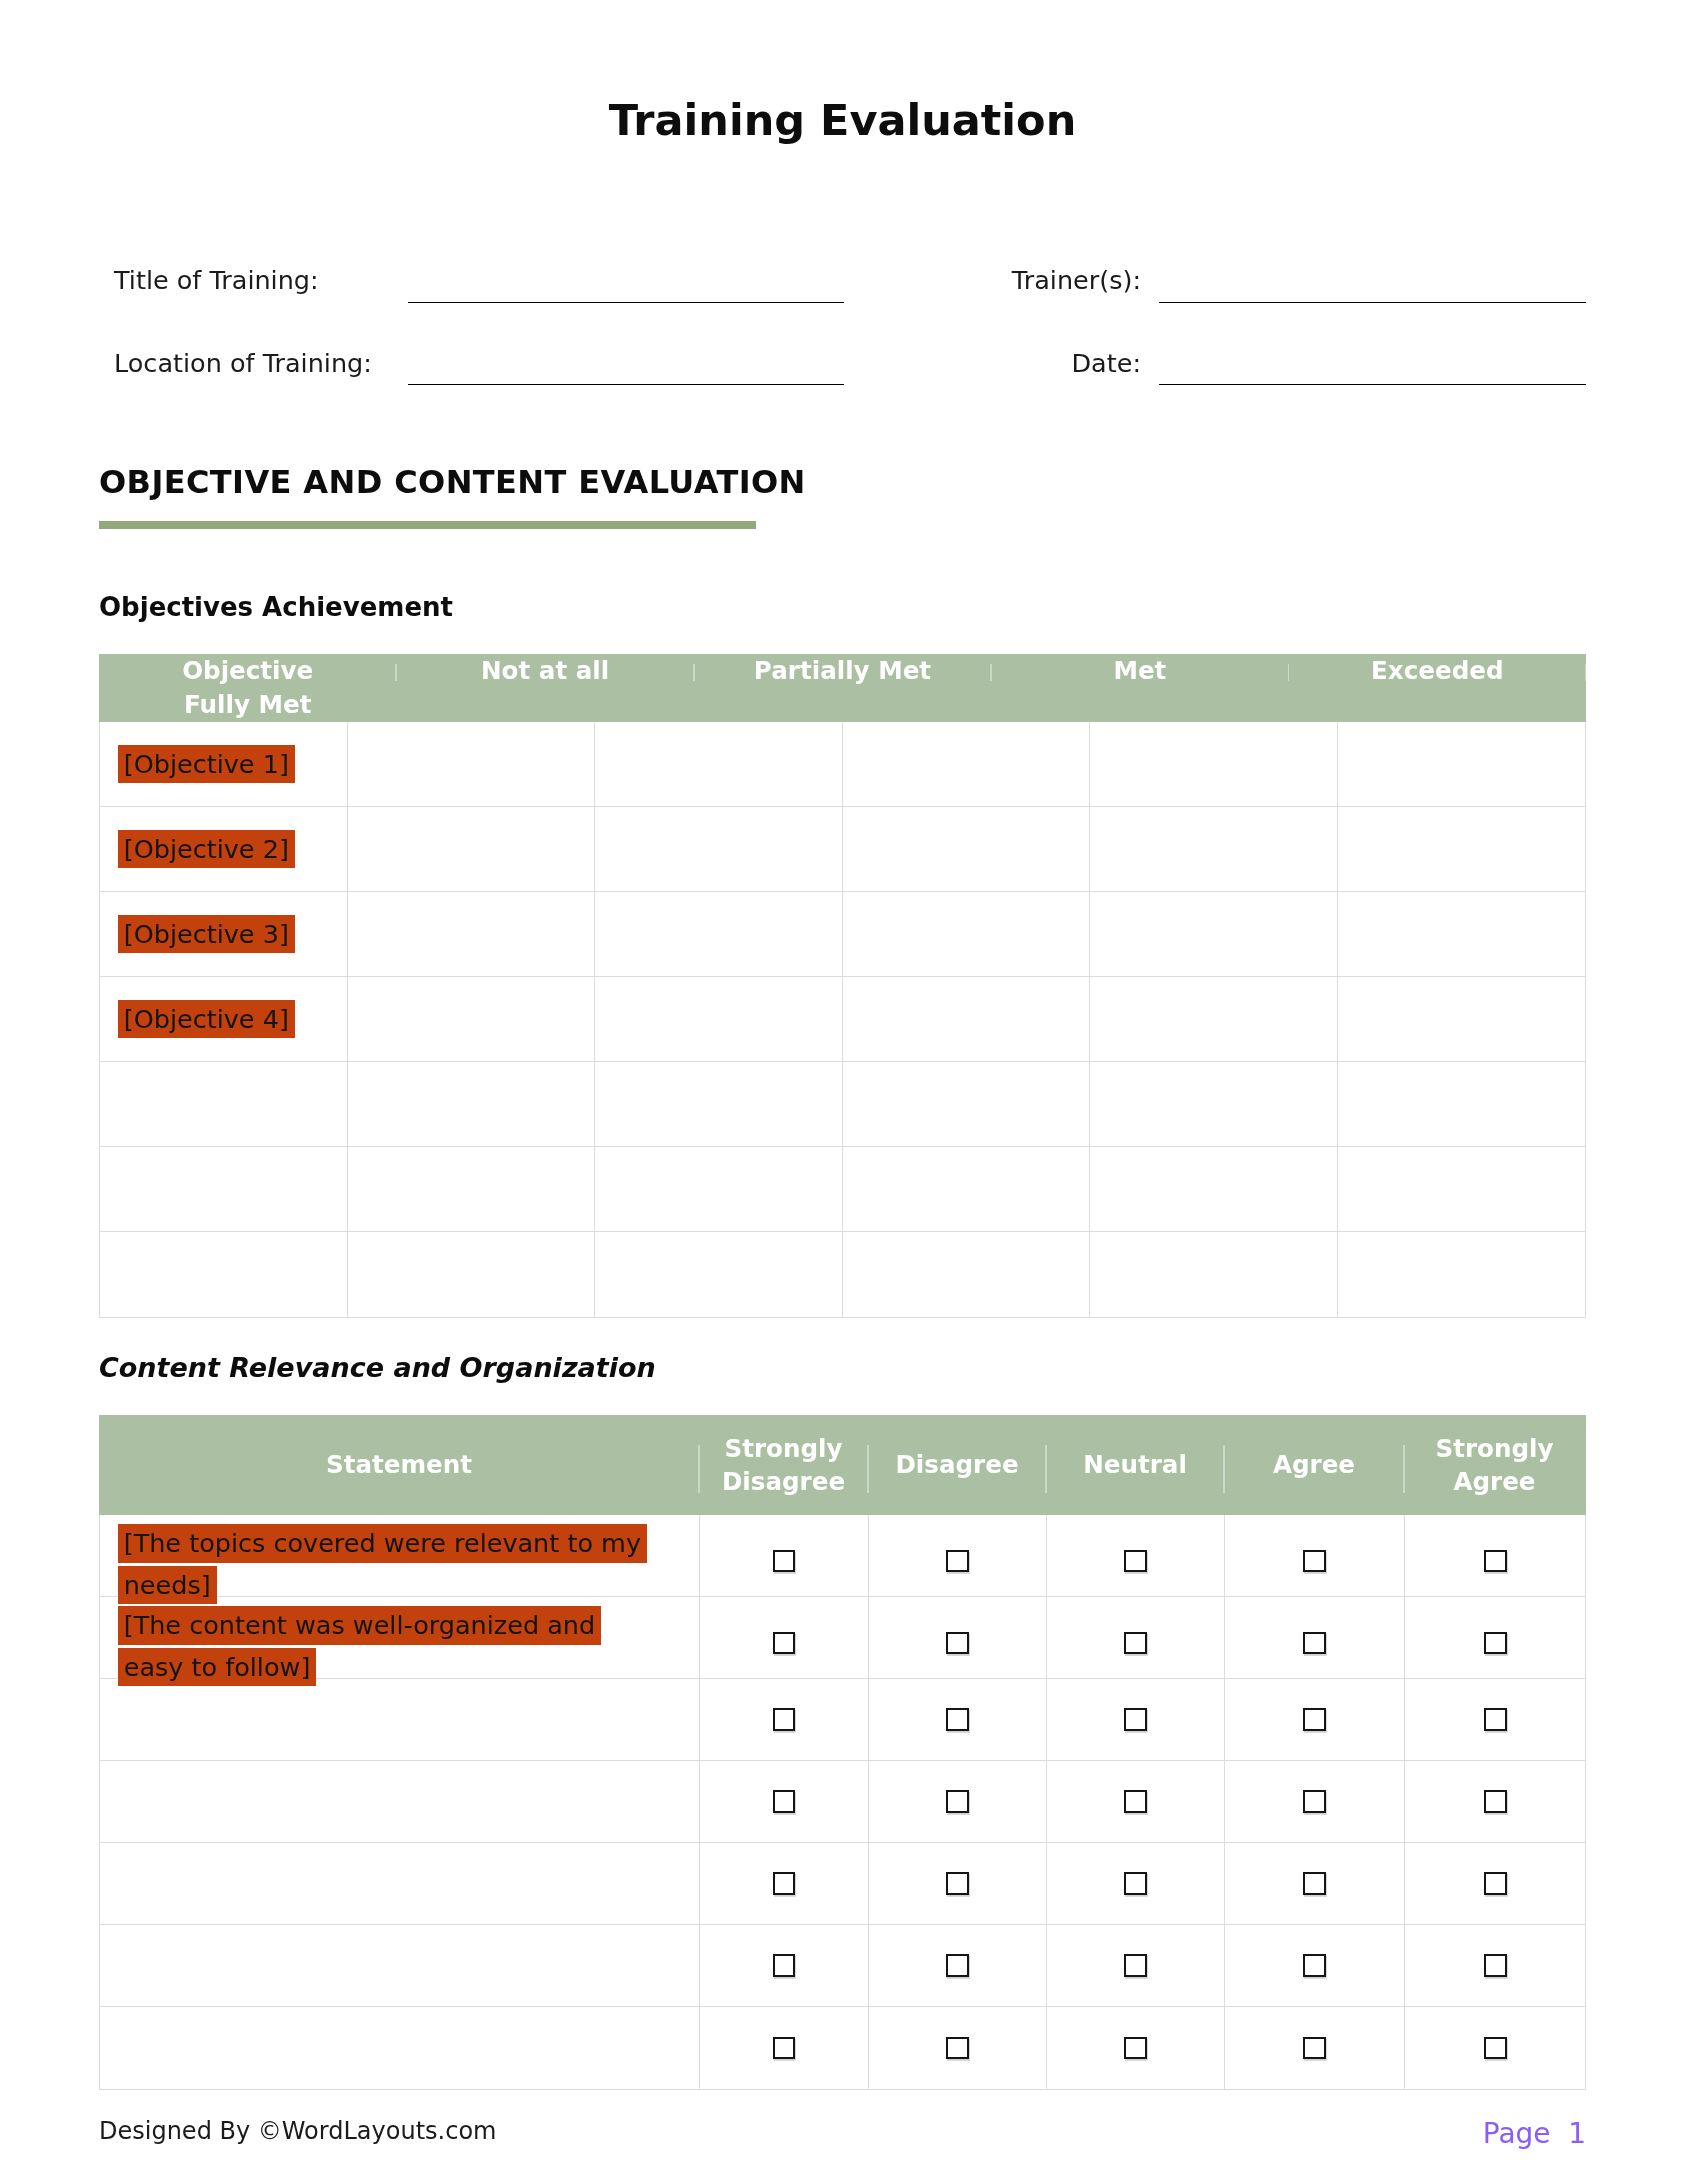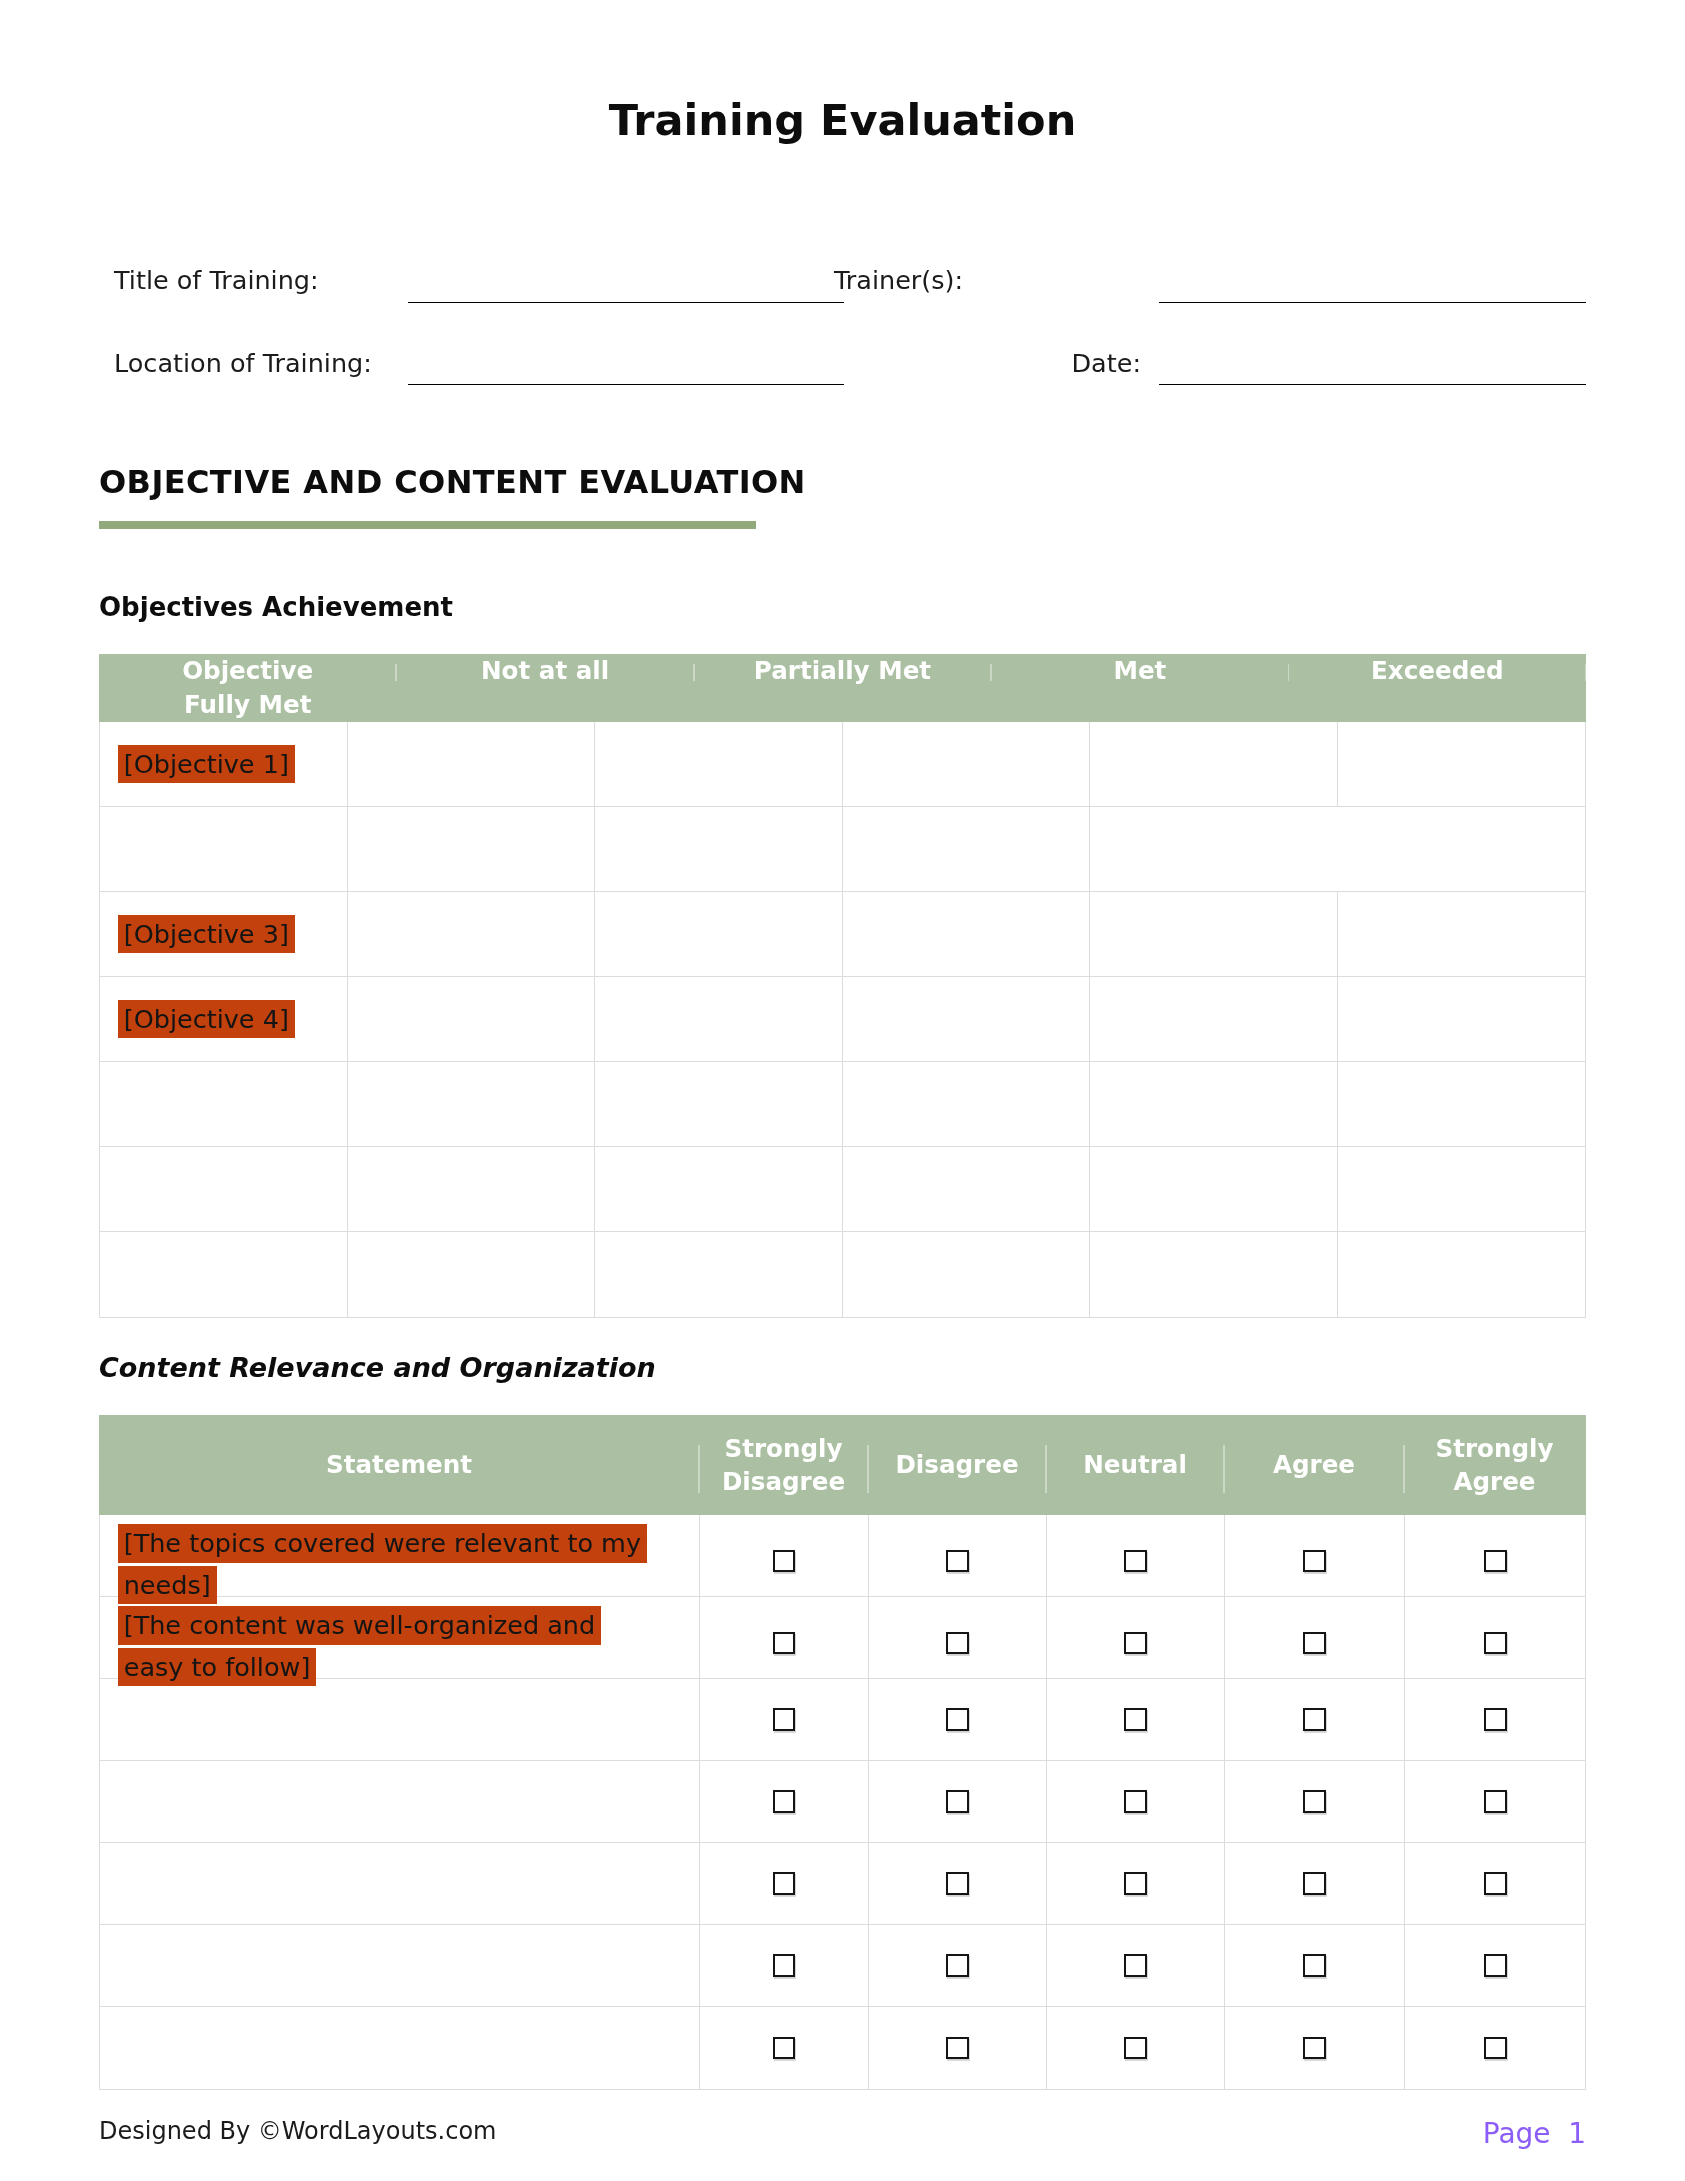--- a/index.html
+++ b/index.html
@@ -14,21 +14,21 @@
   }
   
   .doc-title{
     position:absolute;top:95px;left:0;width:1685px;
     text-align:center;font-size:43px;font-weight:700;color:#0d0d0d;
     letter-spacing:0px;
   }
   
   .f-label{position:absolute;font-size:25.5px;color:#1b1b1b;white-space:nowrap;}
   .lbl-title{top:265px;left:114px;}
-  .lbl-trainer{top:265px;left:834px;width:307px;text-align:left;}
+  .lbl-trainer{top:265px;left:834px;width:307px;text-align:right;}
   .lbl-location{top:348px;left:114px;}
   .lbl-date{top:348px;left:834px;width:307px;text-align:right;}
   .f-line{position:absolute;height:0;border-bottom:1.8px solid #000;}
   .line-title{top:302px;left:408px;width:436px;}
   .line-trainer{top:302px;left:1159px;width:427px;}
   .line-location{top:384px;left:408px;width:436px;}
   .line-date{top:384px;left:1159px;width:427px;}
   
   .sec-heading{
     position:absolute;top:463px;left:99px;
@@ -120,20 +120,23 @@
         <div class="obj-cell">
             <span class="hl">[Objective 1]</span>
           </div>
         <div></div>
         <div></div>
         <div></div>
         <div></div>
         <div></div>
       </div>
       <div class="tr">
+        <div class="obj-cell">
+            <span class="hl">[Objective 2]</span>
+          </div>
         <div></div>
         <div></div>
         <div></div>
         <div></div>
         <div></div>
       </div>
       <div class="tr">
         <div class="obj-cell">
             <span class="hl">[Objective 3]</span>
           </div>

